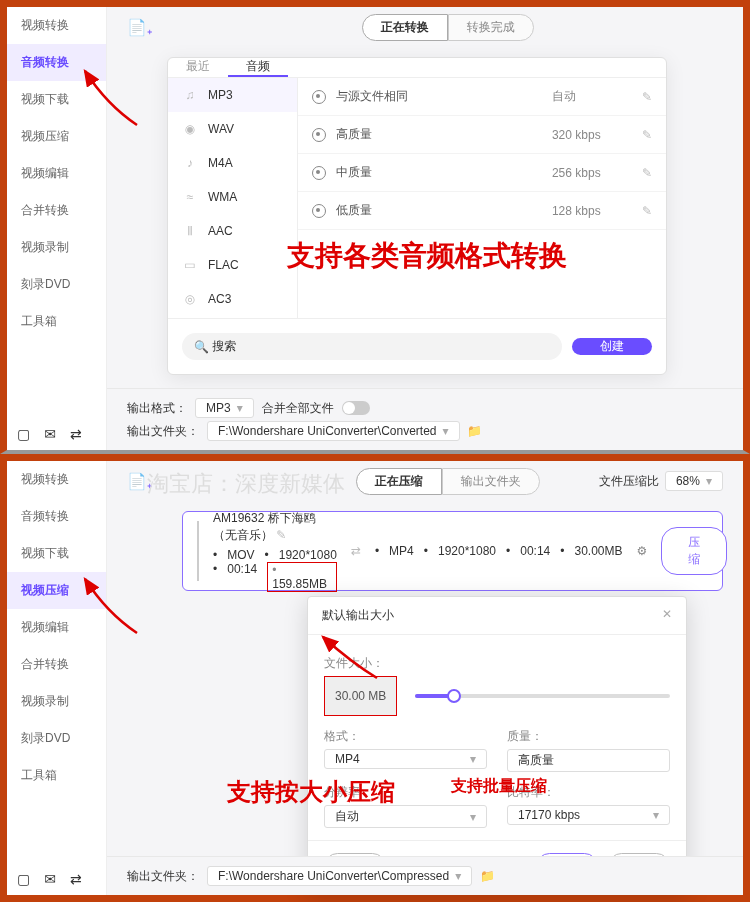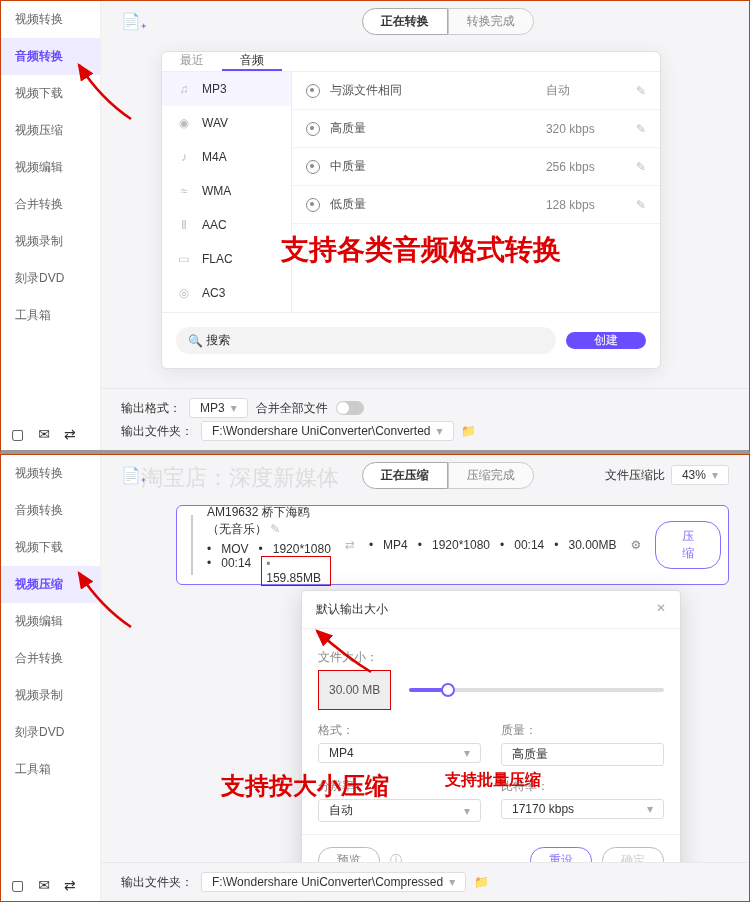--- a/index.html
+++ b/index.html
@@ -1,17 +1,17 @@
 <!DOCTYPE html>
 <html><head>
 <meta charset="utf-8">
 <style>
 *{box-sizing:border-box;margin:0;padding:0;font-family:"Microsoft YaHei",sans-serif;font-size:12px;color:#333}
 body{background:#fff}
-.app{width:750px;background:#f5f5f7;border:1px solid #c2410c;position:relative}
+.app{width:750px;background:#f5f5f7;border:7px solid #c2410c;position:relative}
 .top-app{height:454px;border-bottom:4px solid #999}
 .bot-app{height:448px}
 .sidebar{position:absolute;left:0;top:0;width:100px;height:100%;background:#fff;border-right:1px solid #eee}
 .side-item{padding:10px 14px;color:#666;cursor:pointer}
 .side-item.active{background:#f0ecff;color:#6a4dff;font-weight:600}
 .side-icons{position:absolute;bottom:8px;left:10px;display:flex;gap:14px;color:#aaa}
 .side-icons span{font-size:14px}
 .main{position:absolute;left:100px;right:0;top:0;bottom:0}
 .toolbar{height:40px;display:flex;align-items:center;padding:0 20px;gap:20px}
 .seg{display:flex;margin:0 auto}
@@ -223,26 +223,26 @@
       <span>⇄</span>
     </div>
   </div>
 
   <div class="main">
     <div class="watermark">淘宝店：深度新媒体</div>
     <div class="toolbar">
       <span class="add-icon">📄₊</span>
       <div class="seg">
         <div class="seg-btn active">正在压缩</div>
-        <div class="seg-btn">压缩完成</div>
+        <div class="seg-btn">输出文件夹</div>
       </div>
       <div class="ratio">
         <span>文件压缩比</span>
         <span class="sel-box">
-            <span>43%</span>
+            <span>68%</span>
             <span class="chev">▾</span>
           </span>
       </div>
     </div>
 
     <div class="card">
       <div class="thumb"></div>
       <div class="meta">
         <div class="title"><span>AM19632 桥下海鸥（无音乐）</span> <span style="color:#bbb">✎</span></div>
         <div class="line">

